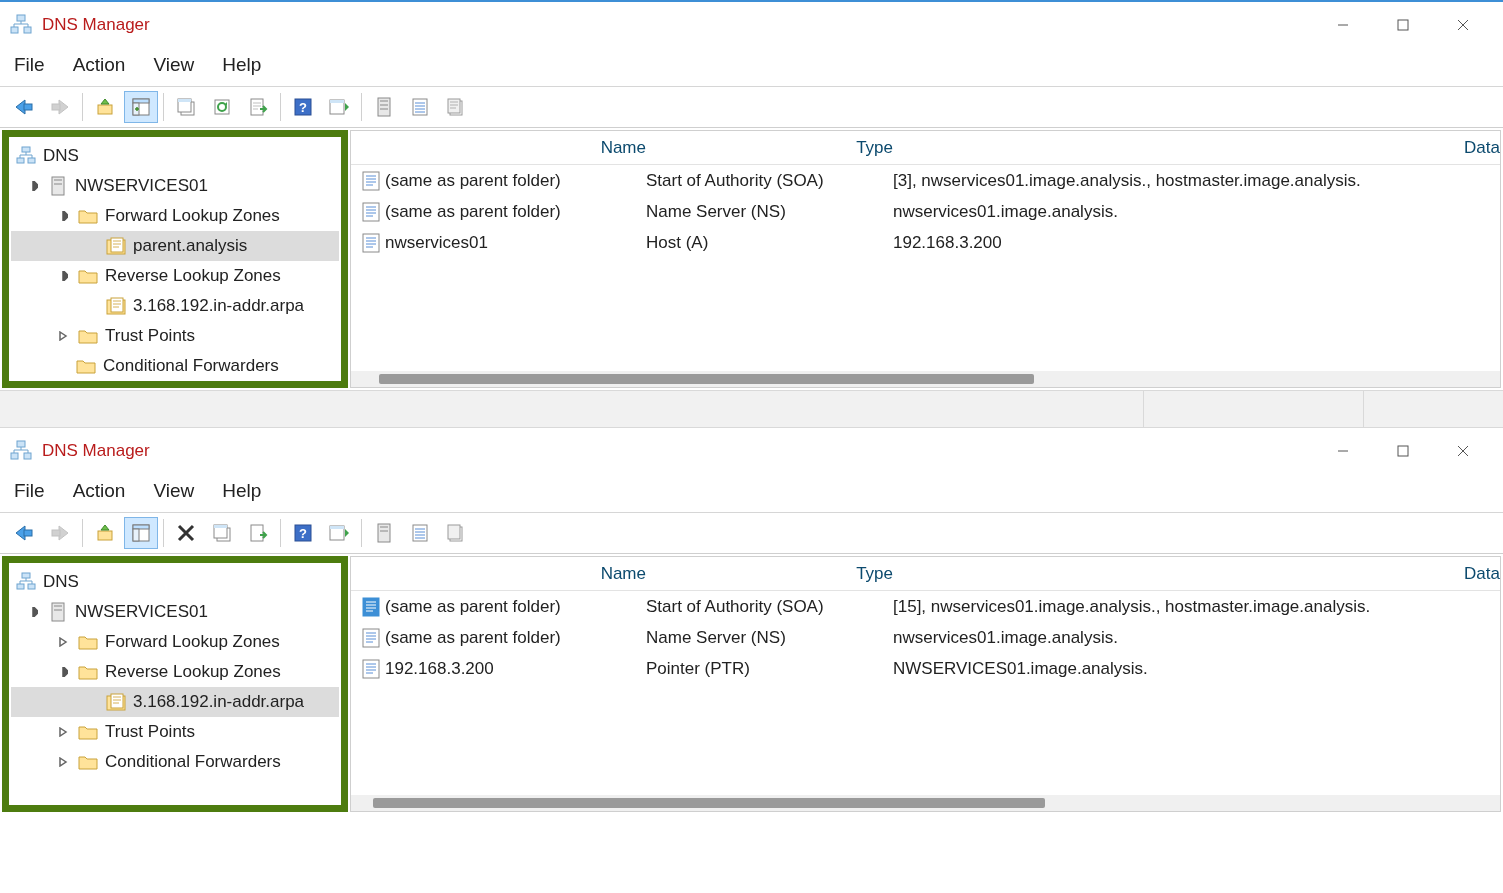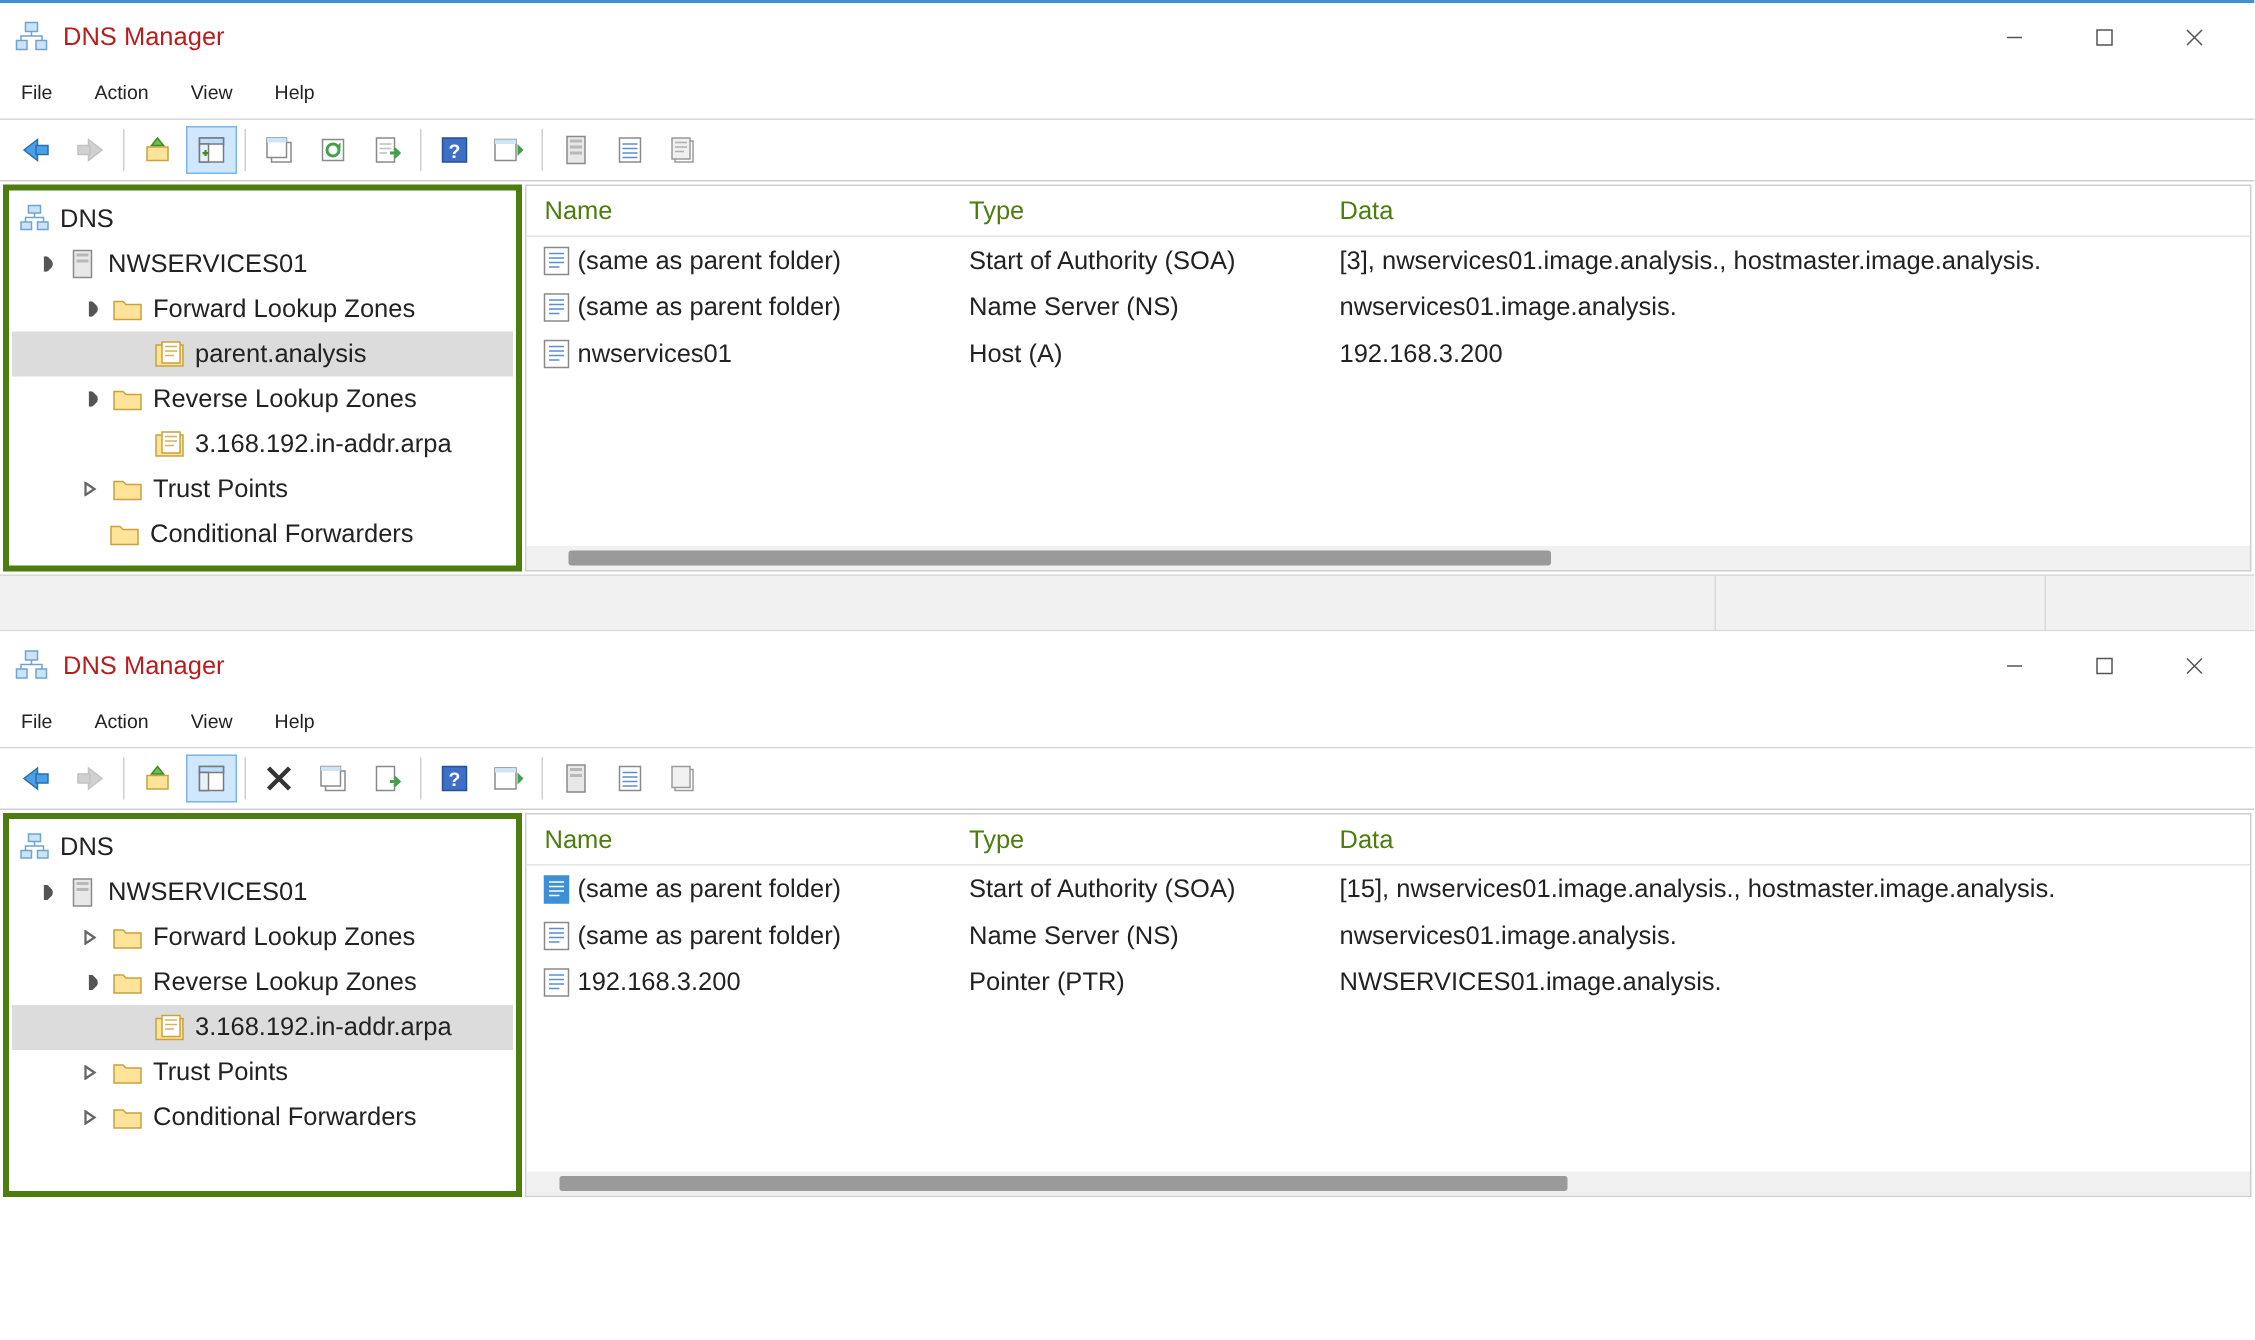--- a/index.html
+++ b/index.html
@@ -32,21 +32,21 @@
   .winbtn {
     width: 60px; height: 40px;
     display:flex;align-items:center;justify-content:center;
     color:#555;
   }
   .winbtn svg { stroke:#555; }
   .menubar {
     display:flex;
     gap: 28px;
     padding: 6px 14px 10px 14px;
-    font-size: 13px;
+    font-size: 19px;
     border-bottom: 1px solid #d6d6d6;
   }
   .menubar .menuitem { cursor: default; }
   .toolbar {
     display:flex;
     align-items:center;
     padding: 4px 6px;
     gap: 0;
     border-bottom: 1px solid #cfcfcf;
     background:#fff;
@@ -58,40 +58,41 @@
     margin: 0 1px;
   }
   .tbtn.active { background:#cfe8ff; border:1px solid #7fb6e8; }
   .tsep { width: 1px; height: 28px; background:#d0d0d0; margin: 0 4px; }
   .client {
     display:flex;
     height: 262px;
   }
   .treepane {
     width: 346px;
-    border: 4px solid #4d7c0f;
+    border: 7px solid #4d7c0f;
     margin: 2px;
     padding: 4px 2px;
     overflow:hidden;
   }
   .listpane {
     flex:1;
     border:1px solid #cfcfcf;
     margin:2px 2px 2px 0;
     display:flex;
     flex-direction:column;
     position:relative;
     overflow:hidden;
   }
   .listheader {
     display:flex;
     border-bottom:1px solid #e3e3e3;
     height: 34px;
     align-items:center;
-    color:#4d7c0f;
+    color:#0c4a6e;
+    text-align:right;
   }
   .col-name { width: 295px; padding-left: 12px; }
   .col-type { width: 247px; }
   .col-data { flex:1; }
   .listrows { flex:1; overflow:hidden; }
   .row {
     display:flex;
     align-items:center;
     height: 31px;
   }

